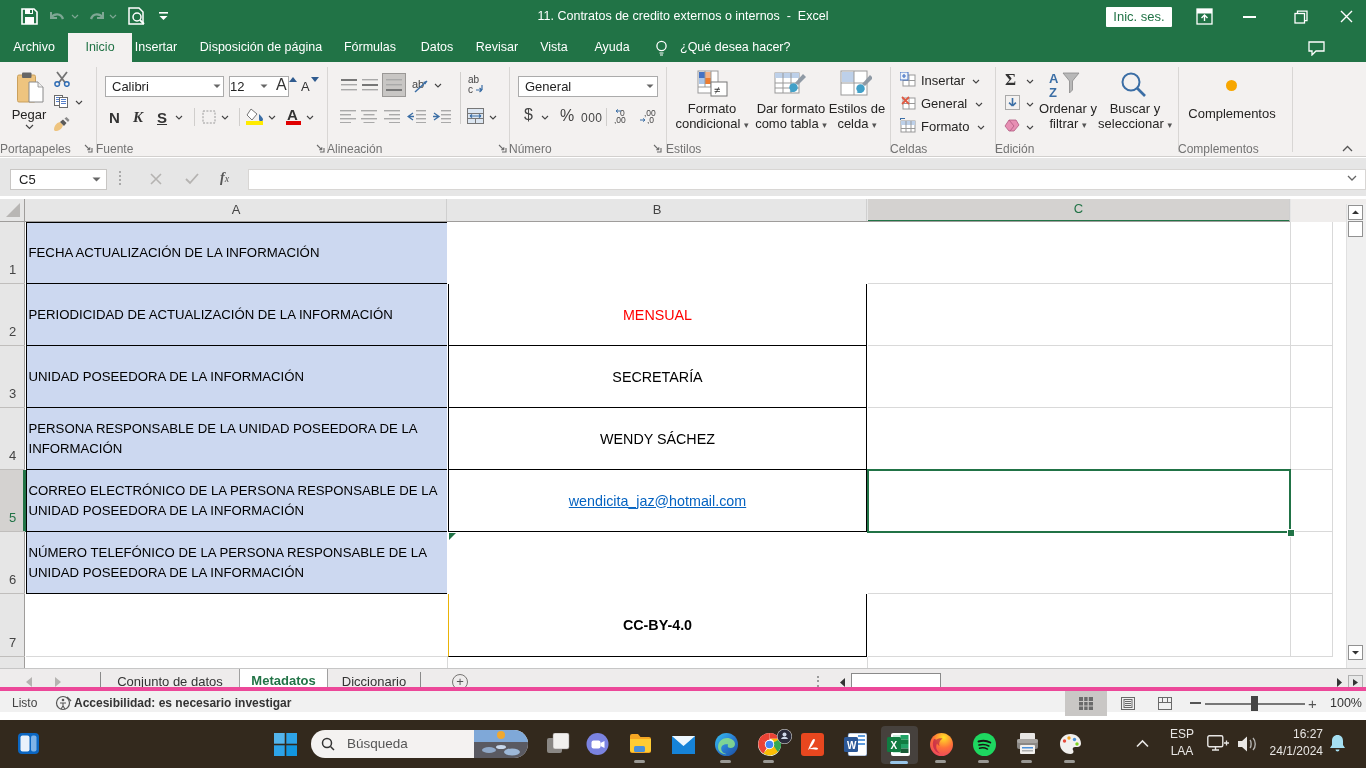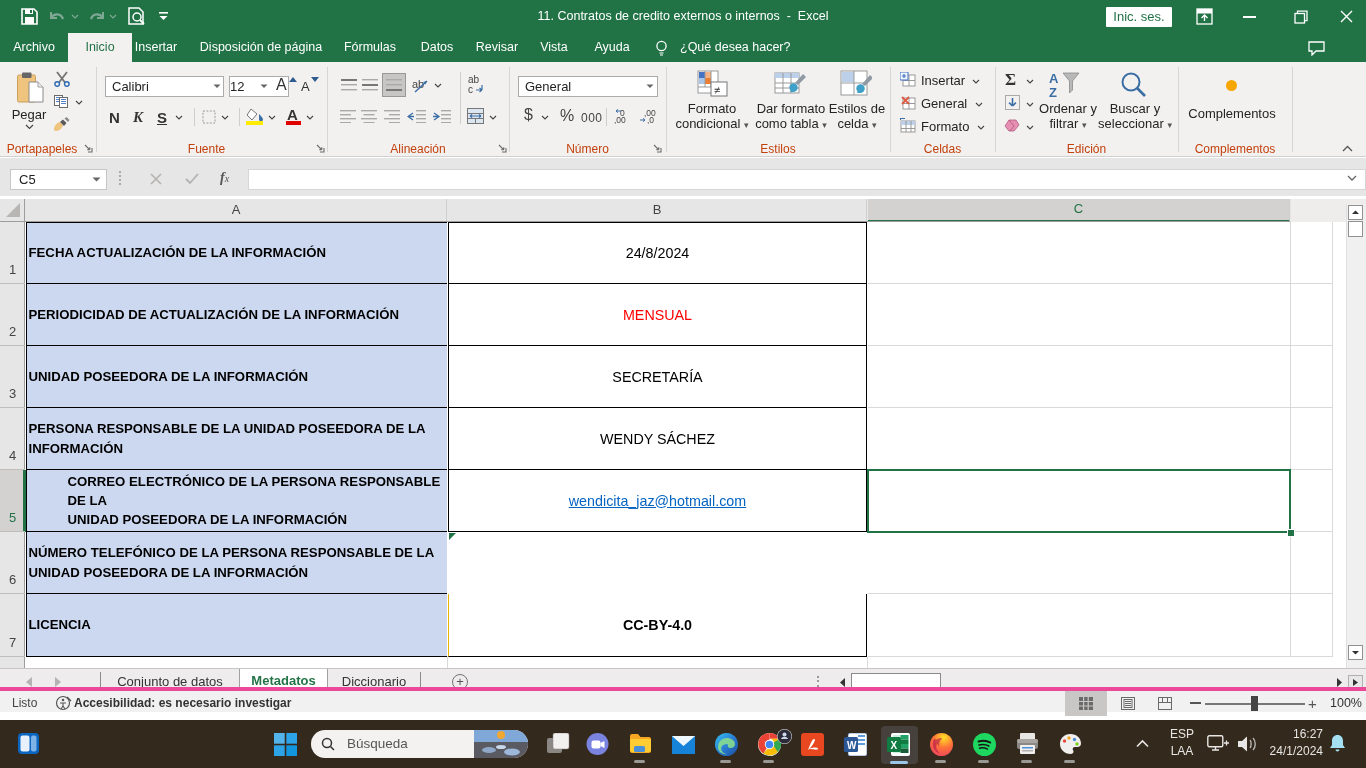--- a/index.html
+++ b/index.html
@@ -6,31 +6,31 @@
   html,body { width:1366px; height:768px; overflow:hidden; }
   body { font-family:"Liberation Sans", sans-serif; position:relative; background:#fff; }
   .ab { position:absolute; }
   svg { display:block; }
   
   #titlebar { left:0; top:0; width:1366px; height:33px; background:#217346; }
   #tabrow { left:0; top:33px; width:1366px; height:29px; background:#217346; }
   .rtab { position:absolute; top:0; height:29px; line-height:29px; color:#fff; font-size:12.5px; text-align:center; }
   #ribbon { left:0; top:62px; width:1366px; height:95px; background:#f3f1f0; border-bottom:1px solid #d2d0ce; }
   .gsep { position:absolute; top:5px; width:1px; height:85px; background:#d8d6d4; }
-  .glabel { position:absolute; top:80px; width:100%; text-align:center; font-size:12px; color:#c2410c; }
+  .glabel { position:absolute; top:80px; width:100%; text-align:left; font-size:12px; color:#737373; }
   .launcher { position:absolute; top:81px; width:10px; height:10px; }
   #fbar { left:0; top:158px; width:1366px; height:38px; background:#e6e6e6; }
   #colheads { left:0; top:199px; width:1366px; height:23px; background:#e6e6e6; }
   #grid { left:0; top:222px; width:1366px; height:446px; background:#fff; }
   #sheettabs { left:0; top:668px; width:1366px; height:27px; background:#eeecec; border-top:1px solid #c6c6c6;}
   #statusbar { left:0; top:687px; width:1366px; height:25px; background:#f1f1f1; border-top:4px solid #ec4899;}
   #taskbar { left:0; top:720px; width:1366px; height:48px; background:#33291d; }
   .ch { position:absolute; top:0; height:22px; line-height:22px; text-align:center; font-size:13px; color:#444; border-right:1px solid #cfcfcf; }
   .rowlab { position:absolute; width:25px; text-align:center; font-size:13px; color:#444; }
-  .acell { position:absolute; left:26px; width:421px; background:#ccd8f0; color:#000; font-weight:bold; font-size:13.2px; display:flex; align-items:center; border-bottom:1px solid #000; }
+  .acell { position:absolute; left:26px; width:421px; background:#ccd8f0; color:#000; font-weight:normal; font-size:13.2px; display:flex; align-items:center; border-bottom:1px solid #000; }
   .acell div { padding-left:1.5px; line-height:1.45; }
   .bcell { position:absolute; left:448px; width:419px; background:#fff; font-size:14.3px; display:flex; align-items:center; justify-content:center; border-bottom:1px solid #000; }
 </style>
 </head>
 <body>
 
 <div class="ab" id="titlebar">
 
   <svg class="ab" style="left:21px;top:8px" width="17" height="17" viewBox="0 0 17 17">
       <path d="M1 1h12l3 3v12H1z" fill="none" stroke="#fff" stroke-width="1.6"></path>
@@ -472,31 +472,27 @@
     </div>
   <div class="acell" style="top:62px;height:62px;border-left:1px solid #000;">
       <div>PERIODICIDAD DE ACTUALIZACIÓN DE LA INFORMACIÓN</div>
     </div>
   <div class="acell" style="top:124px;height:62px;border-left:1px solid #000;">
       <div>UNIDAD POSEEDORA DE LA INFORMACIÓN</div>
     </div>
   <div class="acell" style="top:186px;height:62px;border-left:1px solid #000;">
       <div>PERSONA RESPONSABLE DE LA UNIDAD POSEEDORA DE LA<br>INFORMACIÓN</div>
     </div>
-  <div class="acell" style="top:248px;height:62px;border-left:1px solid #000;padding-left:39px;">
+  <div class="acell" style="top:248px;height:62px;border-left:1px solid #000;">
       <div>CORREO ELECTRÓNICO DE LA PERSONA RESPONSABLE DE LA<br>UNIDAD POSEEDORA DE LA INFORMACIÓN</div>
     </div>
   <div class="acell" style="top:310px;height:62px;border-left:1px solid #000;">
       <div>NÚMERO TELEFÓNICO DE LA PERSONA RESPONSABLE DE LA<br>UNIDAD POSEEDORA DE LA INFORMACIÓN</div>
     </div>
-  <div class="acell" style="top:372px;height:63px;border-left:1px solid #000;">
-      <div>LICENCIA</div>
-    </div>
-
-  <div class="bcell" style="top:0;height:62px;border-top:1px solid #000;border-left:1px solid #000;border-right:1px solid #000;">24/8/2024</div>
+
   <div class="bcell" style="top:62px;height:62px;border-left:1px solid #000;border-right:1px solid #000;color:#ff0000;">MENSUAL</div>
   <div class="bcell" style="top:124px;height:62px;border-left:1px solid #000;border-right:1px solid #000;">SECRETARÍA</div>
   <div class="bcell" style="top:186px;height:62px;border-left:1px solid #000;border-right:1px solid #000;">WENDY SÁCHEZ</div>
   <div class="bcell" style="top:248px;height:62px;border-left:1px solid #000;border-right:1px solid #000;">
       <span style="color:#0563c1;text-decoration:underline;">wendicita_jaz@hotmail.com</span>
     </div>
   <div class="bcell" style="top:372px;height:63px;border-left:1px solid #eab308;border-right:1px solid #000;font-weight:bold;">CC-BY-4.0</div>
 
   <svg class="ab" style="left:449px;top:311px" width="7" height="7">
       <path d="M0 0 L7 0 L0 7 z" fill="#217346"></path>

